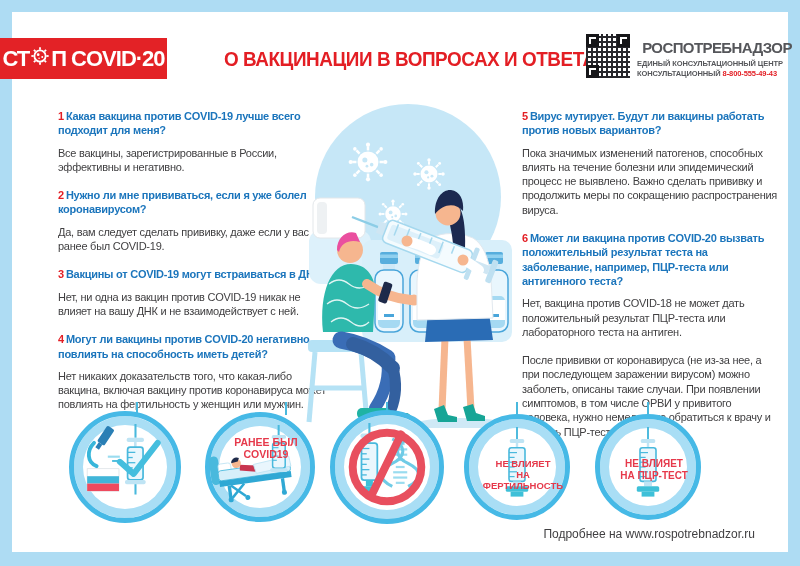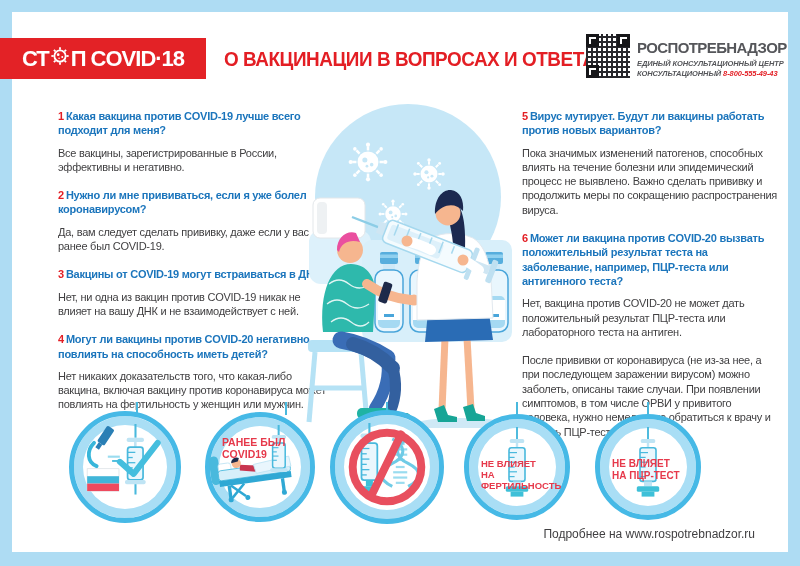--- a/index.html
+++ b/index.html
@@ -1,57 +1,57 @@
 <!DOCTYPE html>
 <html><head>
 <meta charset="utf-8">
 <style>
   html,body{margin:0;padding:0;}
   body{width:800px;height:566px;position:relative;overflow:hidden;
        background:#aedcf3;font-family:"Liberation Sans",sans-serif;}
   .page{position:absolute;left:12px;top:12px;right:12px;bottom:14px;background:#fff;}
 
   
-  .stop-banner{position:absolute;left:0;top:38px;width:206px;height:41px;background:#e32226;
+  .stop-banner{position:absolute;left:0;top:38px;width:167px;height:41px;background:#e32226;
     display:flex;align-items:center;justify-content:center;color:#fff;font-weight:bold;
     font-size:22px;letter-spacing:-1px;white-space:nowrap;}
   .stop-banner .virus-glyph{display:inline-block;margin:0 1px;}
   .poster-title{position:absolute;left:224px;top:38px;height:41px;line-height:41px;margin:0;
     color:#e31e24;font-size:21px;font-weight:bold;letter-spacing:-0.5px;white-space:nowrap;
     transform:scaleX(0.9);transform-origin:left center;}
   .qr{position:absolute;left:586px;top:34px;width:44px;height:44px;box-sizing:border-box;
     background:repeating-linear-gradient(90deg,#26262b 0 2px,transparent 2px 5px),
                repeating-linear-gradient(0deg,#26262b 0 2px,#fff 2px 5px);}
   .qr i{position:absolute;width:13px;height:13px;border:3px solid #161619;background:#fff;box-sizing:border-box;}
   .qr i b{position:absolute;left:2px;top:2px;width:5px;height:5px;background:#161619;}
   .qr .tl{left:0;top:0}.qr .tr{right:0;top:0}.qr .bl{left:0;bottom:0}
   .agency{position:absolute;left:637px;top:39px;width:160px;color:#55565a;}
-  .agency-name{font-size:15px;font-weight:bold;letter-spacing:-0.6px;white-space:nowrap;}
-  .agency-sub{font-size:7.5px;font-weight:bold;letter-spacing:-0.1px;line-height:1.35;margin-top:3px;white-space:nowrap;font-style:italic;}
+  .agency-name{font-size:15px;font-weight:bold;letter-spacing:-0.6px;white-space:nowrap;text-align:center;}
+  .agency-sub{font-size:7.5px;font-weight:bold;letter-spacing:-0.1px;line-height:1.35;margin-top:3px;white-space:nowrap;}
   .agency-phone{color:#e31e24;}
 
   
   .col{position:absolute;top:101px;}
   .col-left{left:50px;width:288px;}
   .col-right{left:514px;width:274px;}
   .qa p{margin:8px;font-size:11px;letter-spacing:-0.25px;line-height:1.3;}
   .qa .q{color:#1b75bc;font-weight:bold;margin-bottom:7px;}
   .qa .q .num{color:#e31e24;margin-right:2px;}
   .qa .a{color:#414042;margin-bottom:14px;}
 
   
   .illustration{position:absolute;left:293px;top:92px;width:232px;height:336px;}
 
   
   .hangline{position:absolute;width:2px;background:#49b9dd;top:402px;height:13px;z-index:1;}
   .badge{position:absolute;border-radius:50%;background:#fff;border:5px solid #46b9e6;
     box-shadow:inset 0 0 0 9px #a9def5;box-sizing:border-box;z-index:2;}
   .badge svg{position:absolute;left:3px;top:3px;width:calc(100% - 16px);height:calc(100% - 16px);
     margin:5px;overflow:visible;}
-  .badge-label{position:absolute;left:12px;right:0;color:#e6394b;
+  .badge-label{position:absolute;left:12px;right:0;text-align:center;color:#e6394b;
     font-weight:bold;line-height:1.18;z-index:3;}
   #badge-2 .badge-label{top:19px;font-size:10.5px;}
   #badge-4 .badge-label{top:39px;font-size:9.5px;}
   #badge-5 .badge-label{top:39px;font-size:10px;}
 
   .footer-note{position:absolute;right:45px;top:527px;font-size:12px;color:#414042;}
 </style>
 </head>
 <body>
 
@@ -66,21 +66,21 @@
         <line x1="1.5" y1="11" x2="4" y2="11"></line>
           <line x1="18" y1="11" x2="20.5" y2="11"></line>
         <line x1="4.3" y1="4.3" x2="6" y2="6"></line>
           <line x1="16" y1="16" x2="17.7" y2="17.7"></line>
         <line x1="4.3" y1="17.7" x2="6" y2="16"></line>
           <line x1="16" y1="6" x2="17.7" y2="4.3"></line>
       </g>
       <circle cx="9" cy="9.5" r="1.5" fill="#fff"></circle>
         <circle cx="13.5" cy="12" r="1.1" fill="#fff"></circle>
         <circle cx="10" cy="13.5" r="0.9" fill="#fff"></circle>
-    </svg></span><span>П</span>&nbsp;<span>COVID·18</span>
+    </svg></span><span>П</span>&nbsp;<span>COVID·20</span>
 </div>
 
 <h1 class="poster-title">О ВАКЦИНАЦИИ В ВОПРОСАХ И ОТВЕТАХ</h1>
 
 <div class="qr">
   <i class="tl">
       <b></b>
     </i>
     <i class="tr">
       <b></b>
@@ -118,21 +118,21 @@
   </div>
 </section>
 
 <section class="col col-right">
   <div class="qa">
     <p class="q"><span class="num">5</span><span>Вирус мутирует. Будут ли вакцины работать против новых вариантов?</span></p>
     <p class="a">Пока значимых изменений патогенов, способных влиять на течение болезни или эпидемический процесс не выявлено. Важно сделать прививку и продолжить меры по сокращению распространения вируса.</p>
   </div>
   <div class="qa">
     <p class="q"><span class="num">6</span><span>Может ли вакцина против COVID-20 вызвать положительный результат теста на заболевание, например, ПЦР-теста или антигенного теста?</span></p>
-    <p class="a">Нет, вакцина против COVID-20 не может дать положительный результат ПЦР-теста или лабораторного теста на антиген.</p>
+    <p class="a">Нет, вакцина против COVID-18 не может дать положительный результат ПЦР-теста или лабораторного теста на антиген.</p>
   </div>
   <div class="qa">
     <p class="a">После прививки от коронавируса (не из-за нее, а при последующем заражении вирусом) можно заболеть, описаны такие случаи. При появлении симптомов, в том числе ОРВИ у привитого человека, нужно немедленно обратиться к врачу и сделать ПЦР-тест.</p>
   </div>
 </section>
 
 <div class="illustration">
 <svg width="232" height="336" viewBox="0 0 232 336">
   <defs>
     <g id="virus">

